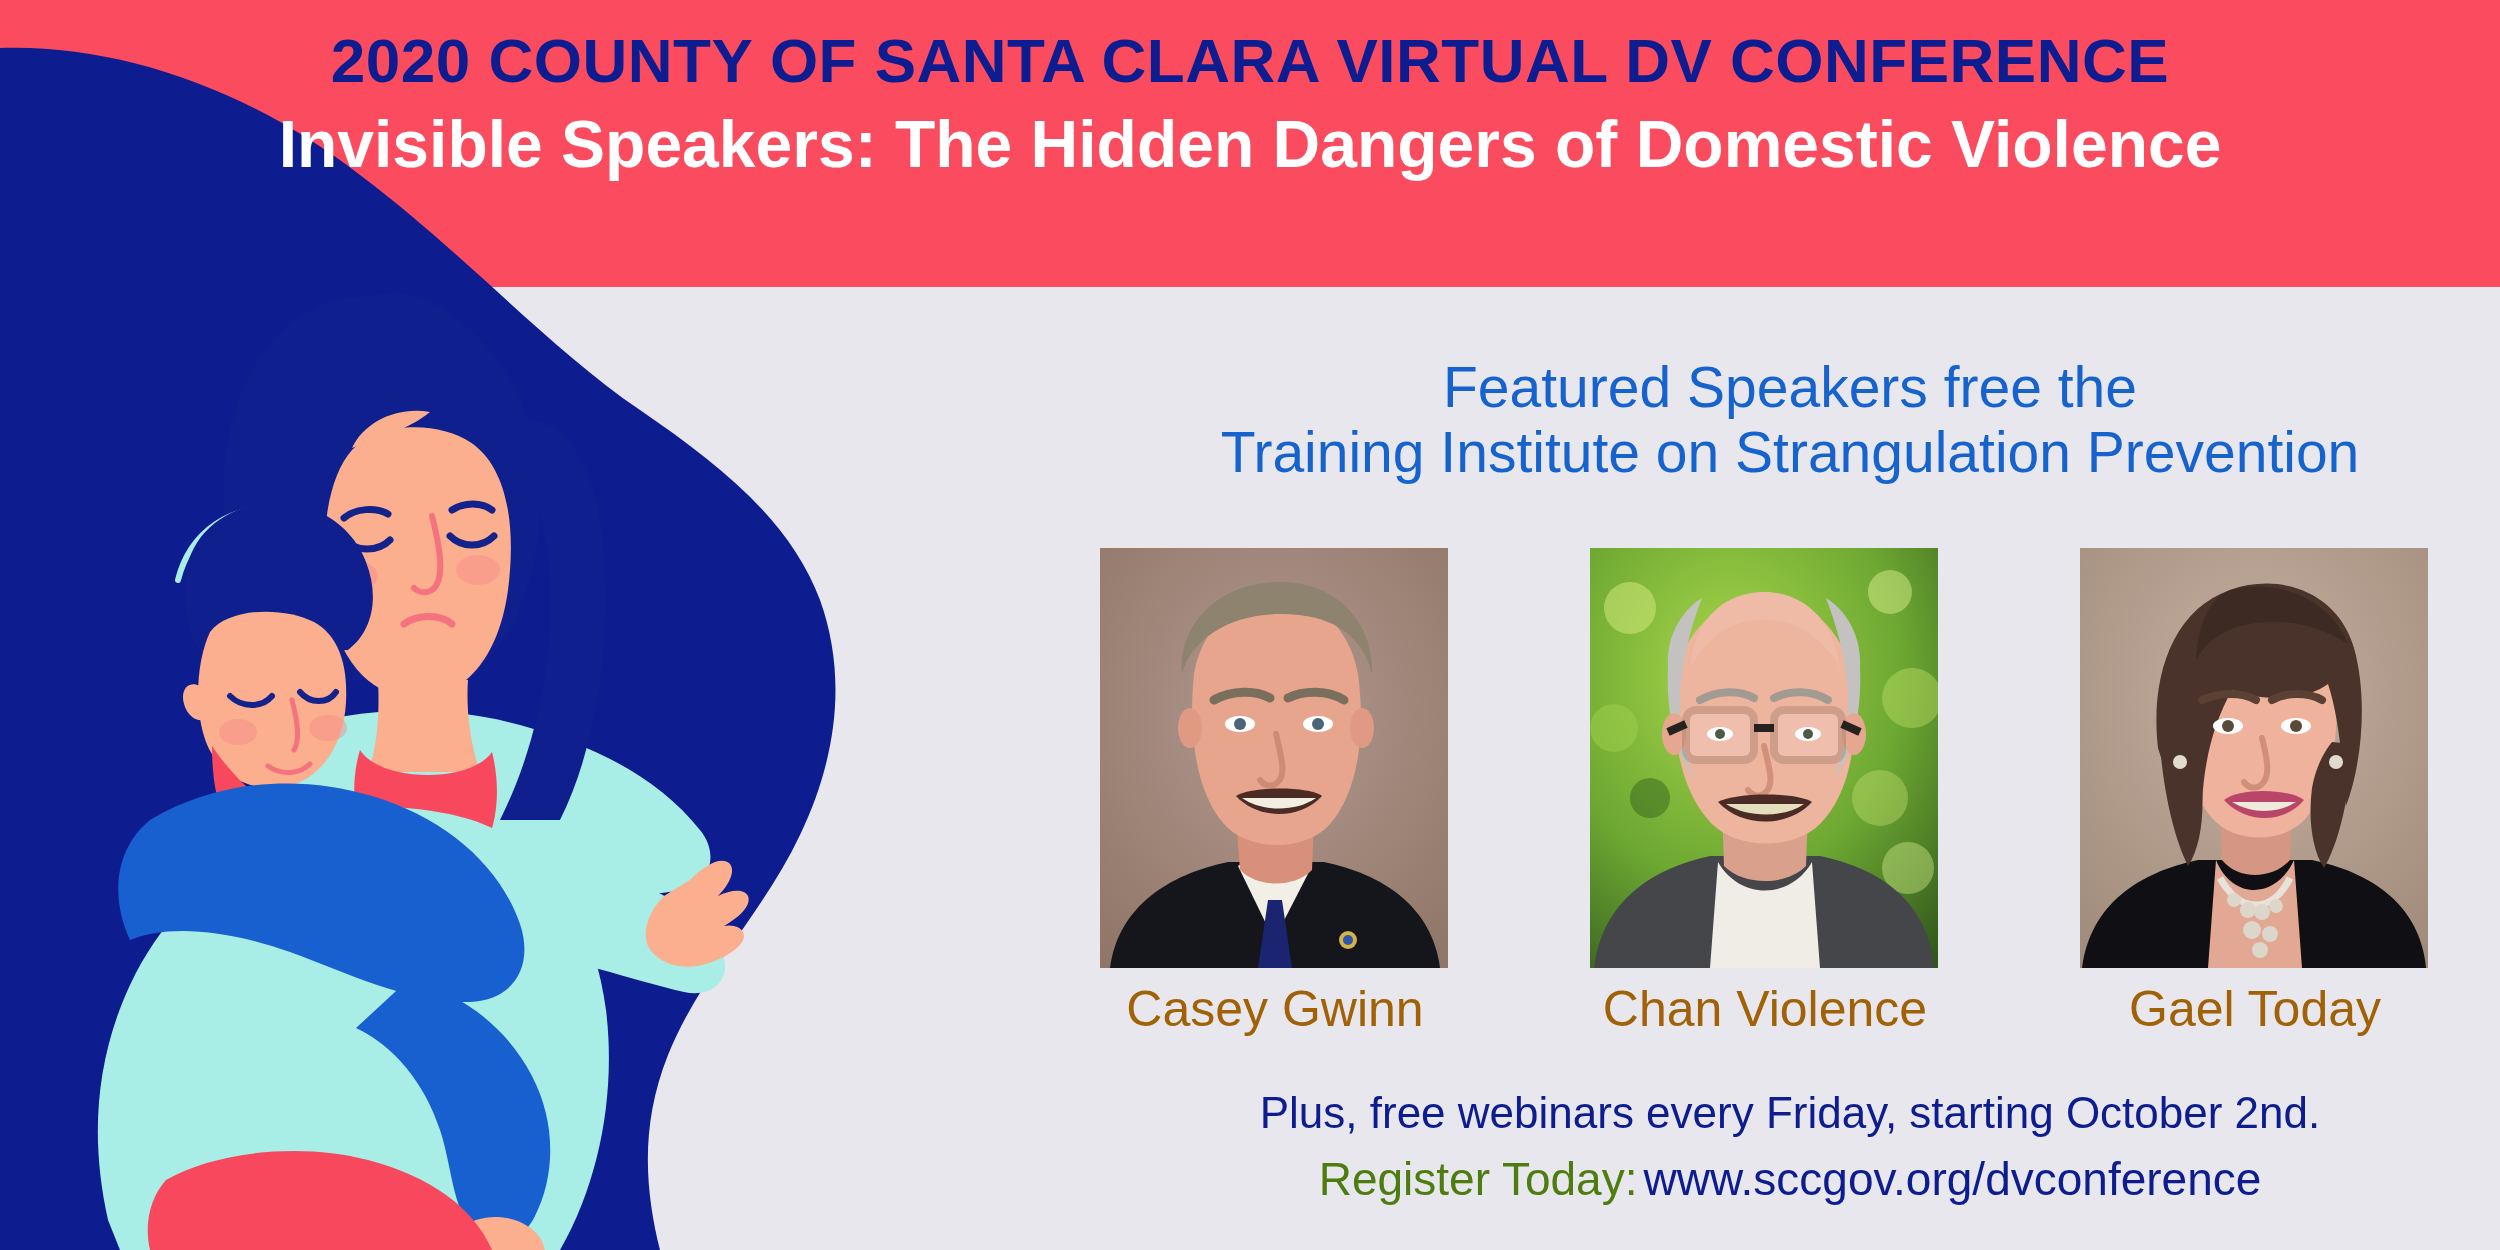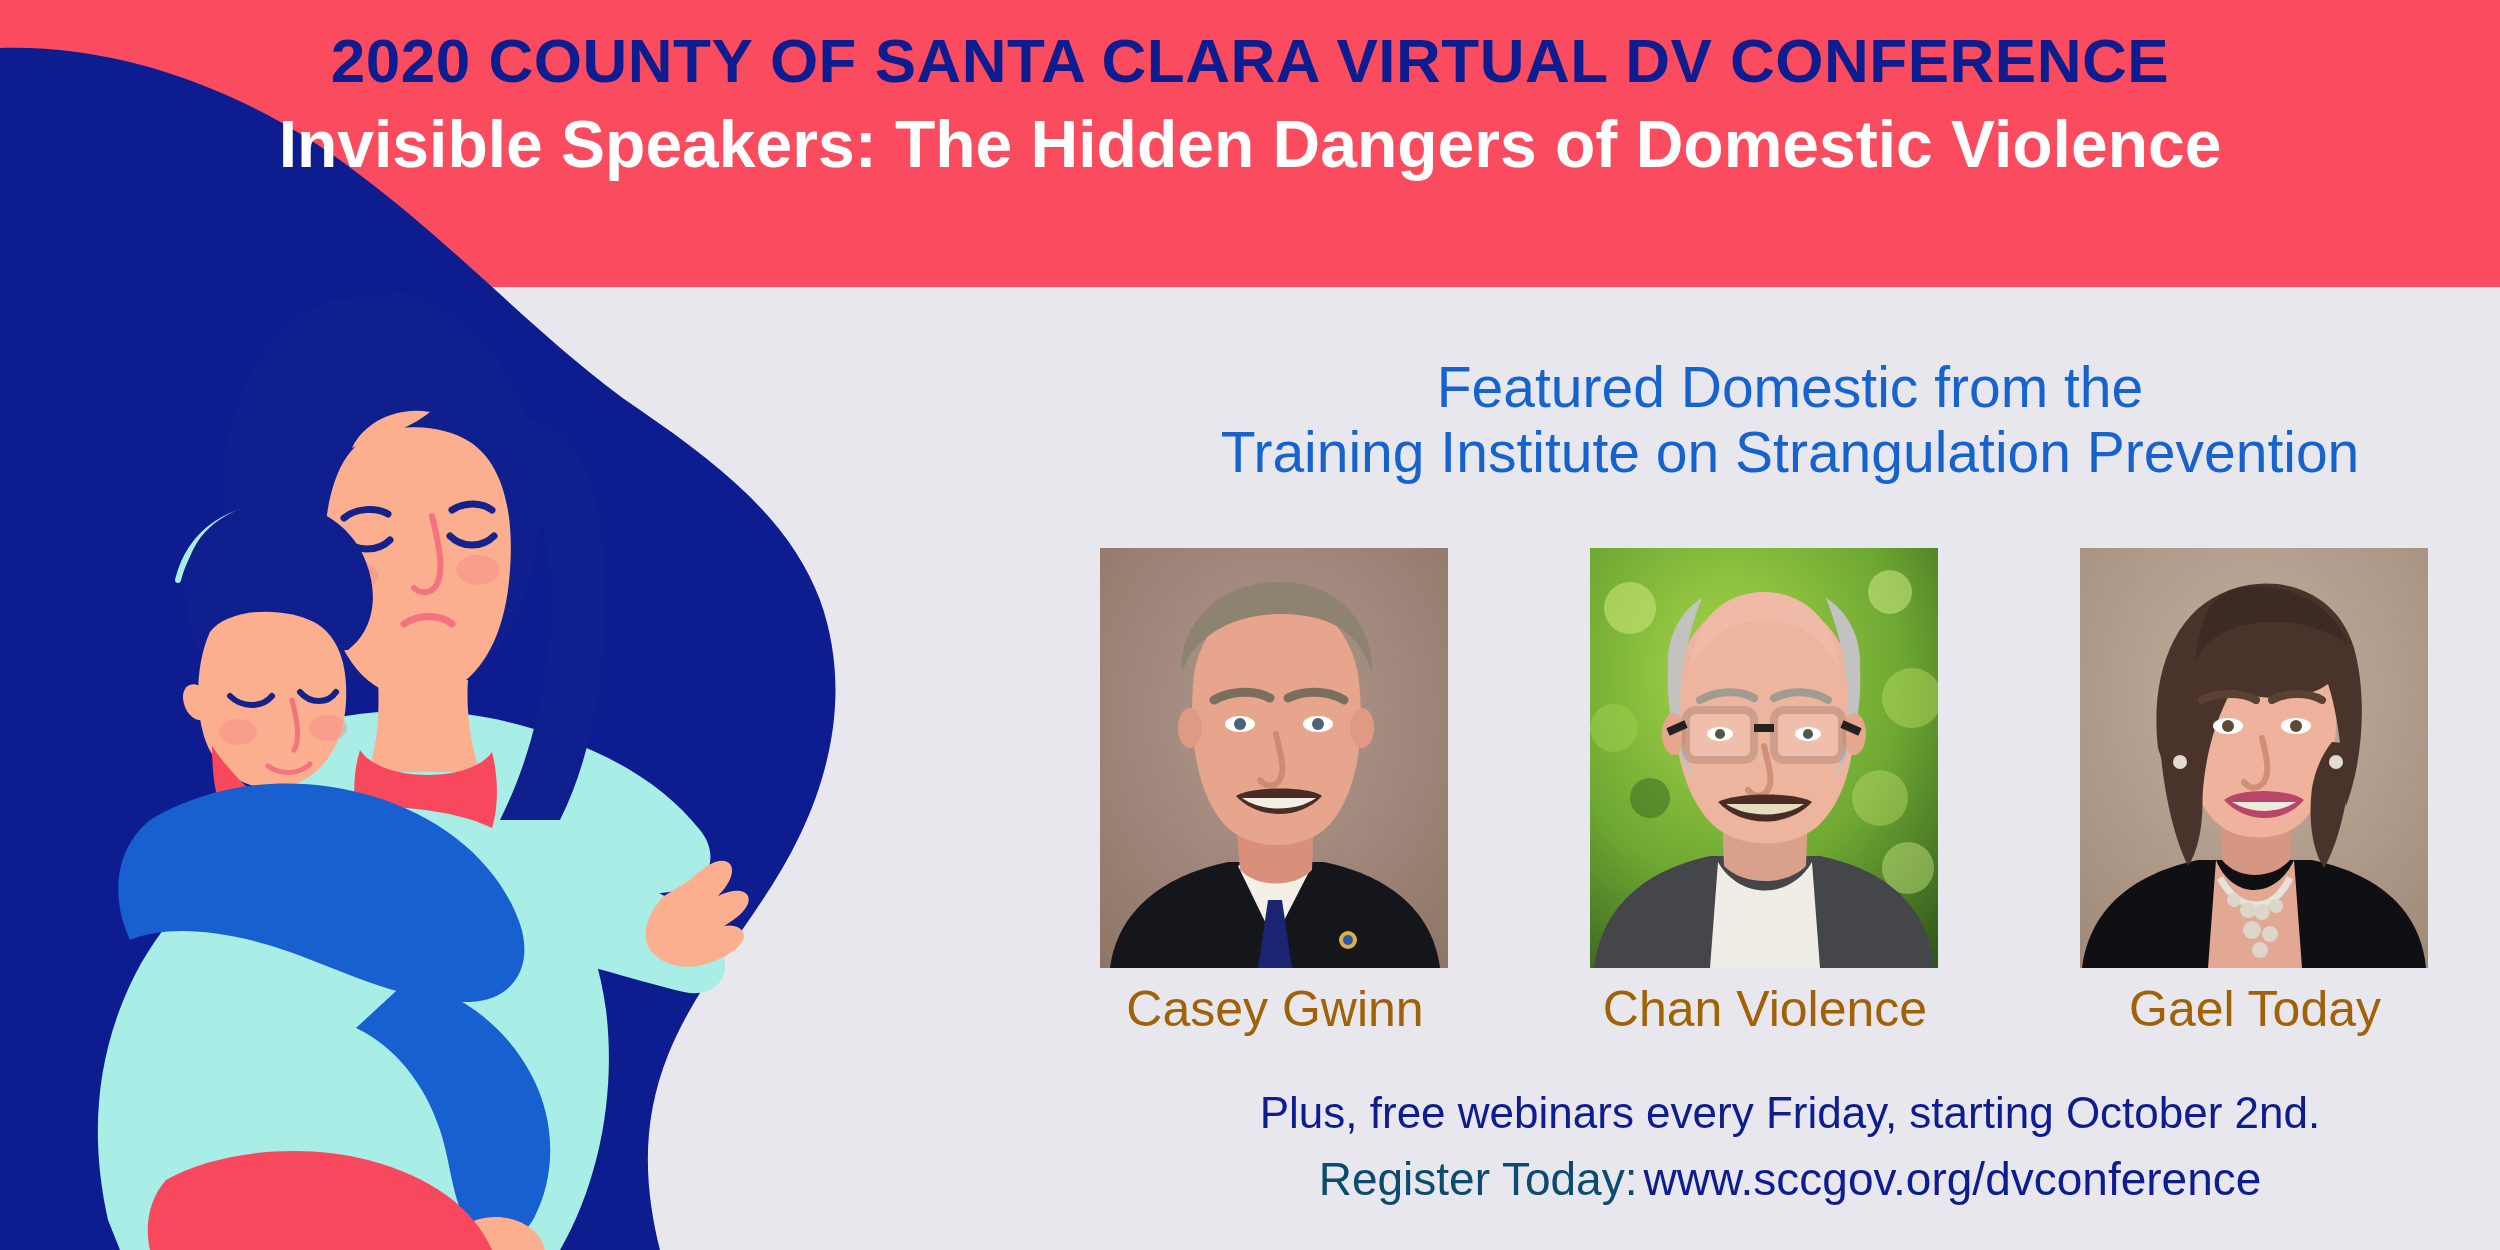--- a/index.html
+++ b/index.html
@@ -119,21 +119,21 @@
     white-space: nowrap;
   }
   .footer2 {
     position: absolute;
     left: 1090px; top: 1152px;
     width: 1400px;
     text-align: center;
     font-size: 46px;
     white-space: nowrap;
   }
-  .reg-label { color: #0c4a6e; }
+  .reg-label { color: #4d7c0f; }
   .reg-url   { color: #0D1C8F; margin-left: 6px; }
 </style>
 </head>
 <body>
 
 <div id="banner">
 
   <div class="coral-band"></div>
   <div class="bg-base"></div>
 
@@ -239,21 +239,21 @@
                L150,1070 C144,1044 150,1018 166,1000 Z" fill="#F8485E"></path>
       <path d="M236,1060 C280,1042 340,1044 382,1064 L388,1070 L228,1070 Z" fill="#F8485E"></path>
 
     </g>
   </svg>
 
   <div class="headline">2020 COUNTY OF SANTA CLARA VIRTUAL DV CONFERENCE</div>
   <div class="subhead">Invisible Speakers: The Hidden Dangers of Domestic Violence</div>
 
   <div class="feat-wrap">
-    <span>Featured Domestic from the</span>
+    <span>Featured Speakers free the</span>
     <span class="feat-line2">Training Institute on Strangulation Prevention</span>
   </div>
 
   <div class="speakers">
 
     <div class="speaker">
       <div class="photo">
         <svg viewBox="0 0 348 420" preserveAspectRatio="none">
           <defs>
             <radialGradient id="bg0" cx="50%" cy="40%" r="80%">

